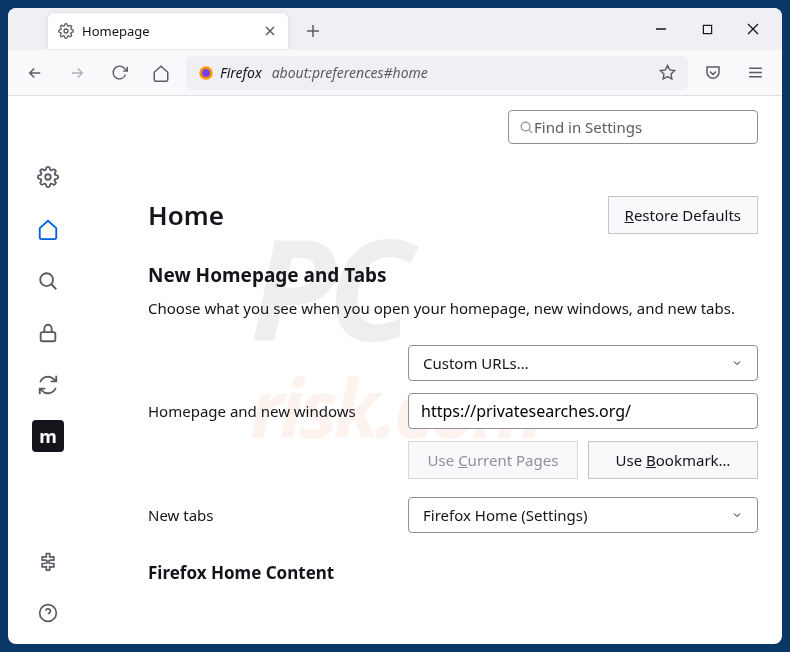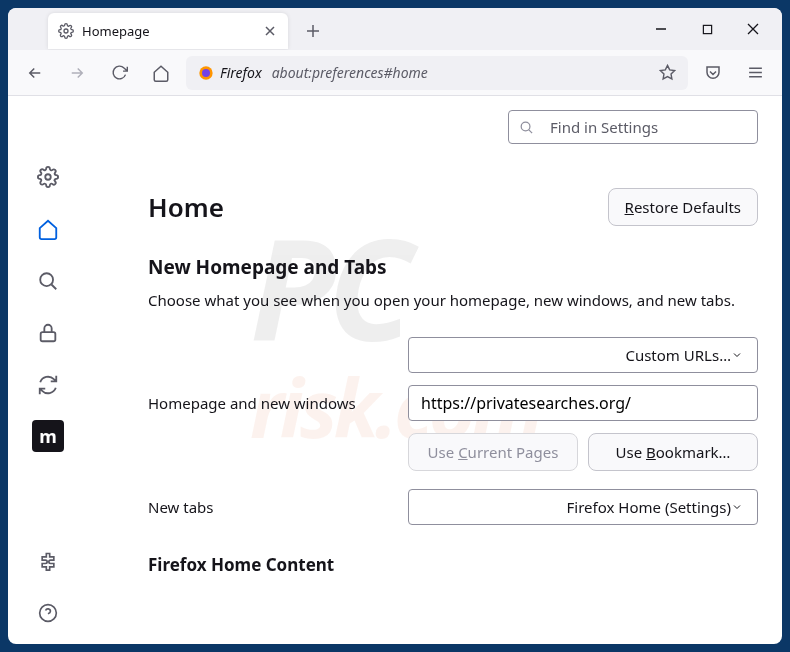--- a/index.html
+++ b/index.html
@@ -32,30 +32,30 @@
 
 .content { flex: 1; display: flex; position: relative; z-index: 2; overflow: hidden; }
 .sidebar { width: 80px; display: flex; flex-direction: column; align-items: center; padding-top: 60px; gap: 0; }
 .side-item { width: 42px; height: 42px; display: flex; align-items: center; justify-content: center; border-radius: 6px; color: #5b5b66; cursor: pointer; margin-bottom: 10px; }
 .side-item.active { color: #0060df; }
 .side-item.active svg { stroke: #0060df; }
 .side-item.sq { background: #15141a; color: #fff; border-radius: 4px; width: 32px; height: 32px; font-weight: 700; font-size: 18px; margin-top: 4px; margin-bottom: 14px; }
 .spacer { flex: 1; }
 
 .main { flex: 1; padding: 14px 24px 0 60px; overflow: hidden; color: #15141a; }
-.findbox { float: right; border: 1px solid #8f8f9d; border-radius: 4px; height: 34px; width: 250px; display: flex; align-items: center; padding: 0 10px; gap: 16px; color: #5b5b66; font-size: 15px; margin-bottom: 4px; }
+.findbox { float: right; border: 1px solid #8f8f9d; border-radius: 4px; height: 34px; width: 250px; display: flex; align-items: center; padding: 0 10px; gap: 0; color: #5b5b66; font-size: 15px; margin-bottom: 12px; }
 .head-row { clear: both; display: flex; align-items: center; justify-content: space-between; margin-bottom: 28px; padding-top: 40px; }
 .page-title { font-size: 26px; font-weight: 600; color: #15141a; }
-.btn { border: 1px solid #c4c4cc; background: #f9f9fb; border-radius: 8px; padding: 8px 16px; font-size: 15px; color: #15141a; cursor: pointer; }
+.btn { border: 1px solid #c4c4cc; background: #f9f9fb; border-radius: 0; padding: 8px 16px; font-size: 15px; color: #15141a; cursor: pointer; }
 .section-h { font-size: 19px; font-weight: 700; margin-bottom: 10px; }
 .section-sub { font-size: 15px; color: #15141a; margin-bottom: 26px; line-height: 1.4; }
 .field-row { display: flex; align-items: center; margin-bottom: 12px; }
 .field-label { width: 260px; font-size: 15px; color: #15141a; }
 .field-ctrl { flex: 1; max-width: 360px; }
-.select { border: 1px solid #8f8f9d; border-radius: 4px; height: 36px; display: flex; align-items: center; justify-content: flex-end; padding: 0 14px; font-size: 15px; cursor: pointer; background: #fff; }
+.select { border: 1px solid #8f8f9d; border-radius: 4px; height: 36px; display: flex; align-items: center; justify-content: space-between; padding: 0 14px; font-size: 15px; cursor: pointer; background: #fff; }
 .input { border: 1px solid #8f8f9d; border-radius: 4px; height: 36px; padding: 0 12px; font-size: 16px; width: 100%; background: #fff; outline: none; }
 .btn-row { display: flex; gap: 10px; margin-top: 12px; margin-bottom: 18px; margin-left: 260px; max-width: 360px; }
 .btn-row .btn { flex: 1; text-align: center; white-space: nowrap; overflow: hidden; text-overflow: ellipsis; }
 .btn.dis { color: #8f8f9d; border-color: #d7d7db; cursor: default; }
 .sub-h { font-size: 17px; font-weight: 700; margin-top: 28px; }
 u { text-decoration: underline; }
 svg { display: block; }
 </style>
 </head>
 <body>

